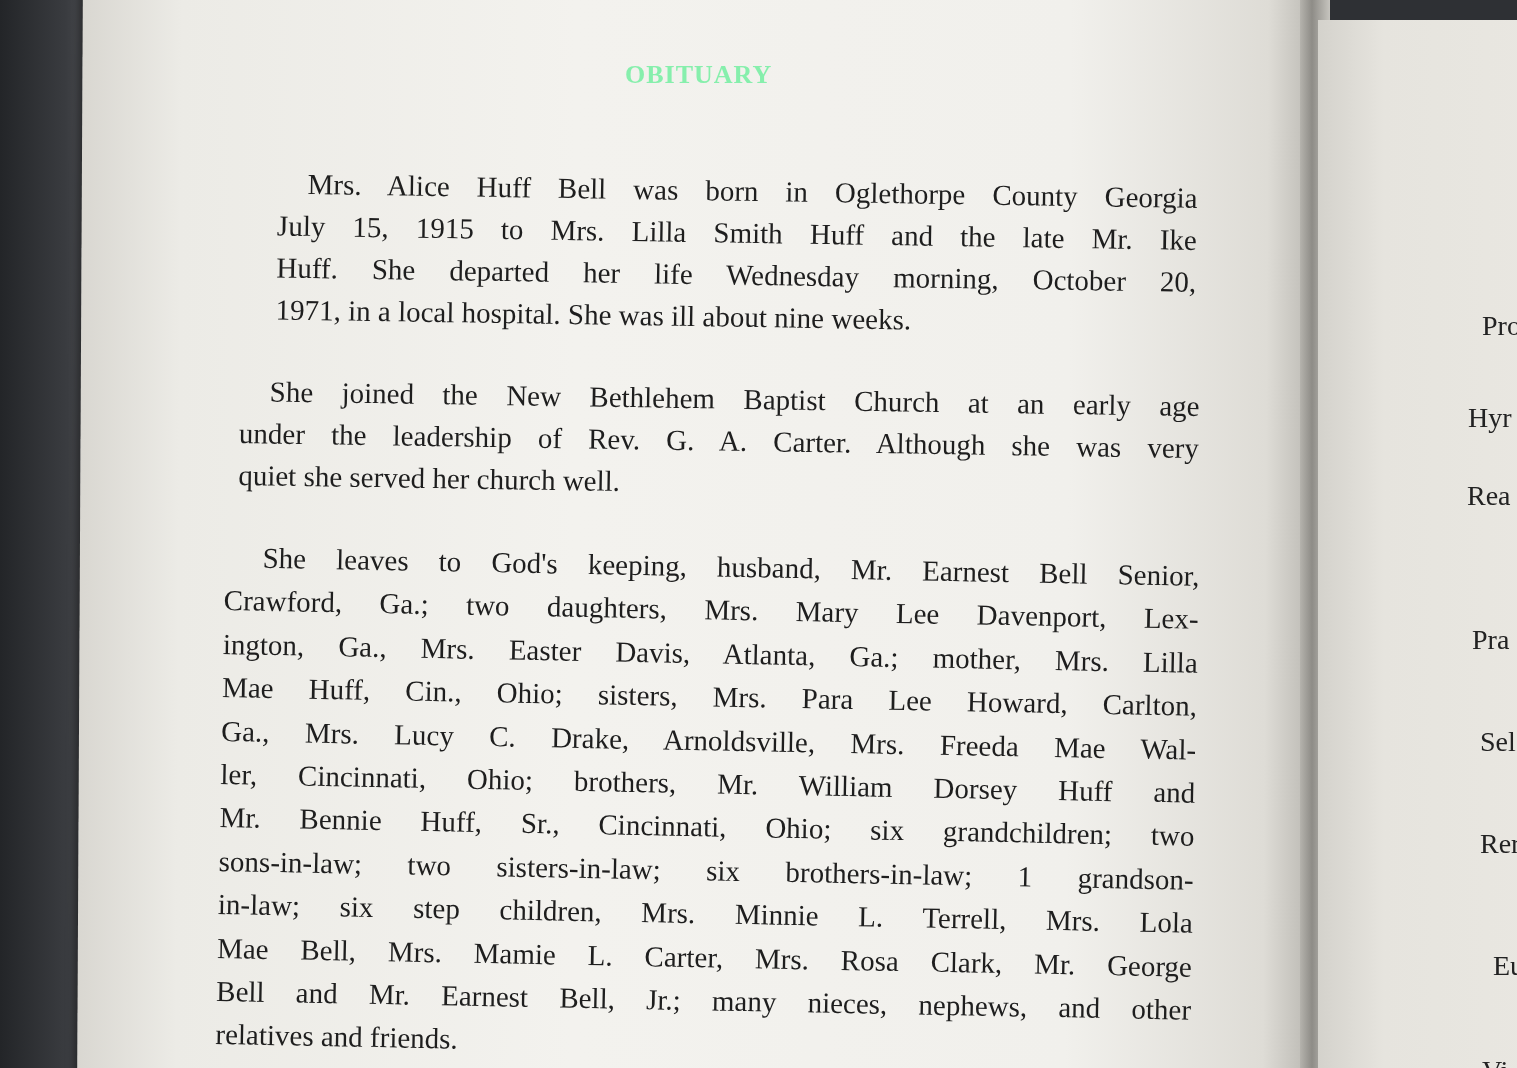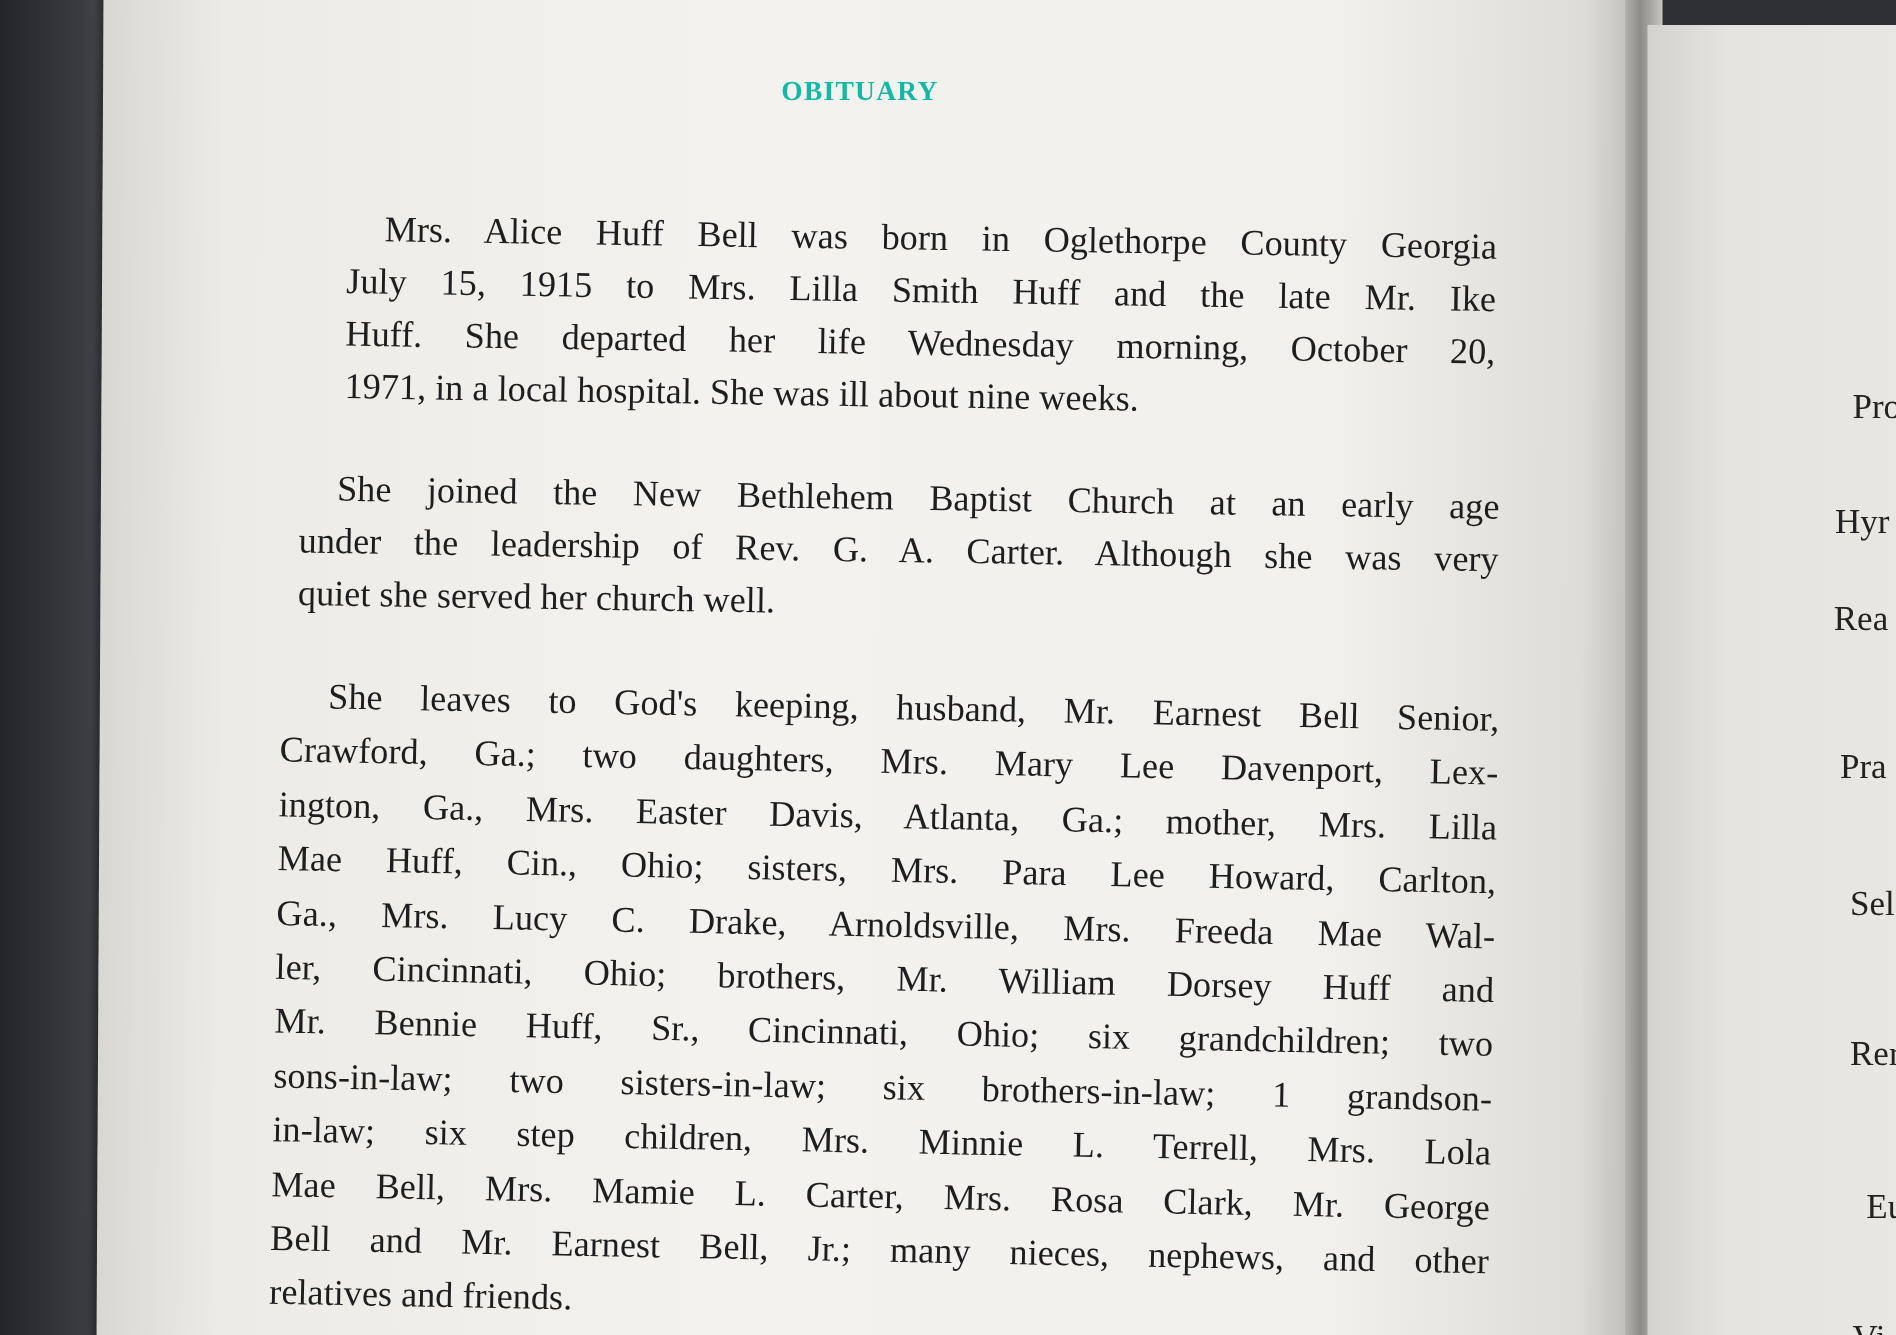--- a/index.html
+++ b/index.html
@@ -22,21 +22,21 @@
     position:absolute; left:1300px; top:0; width:30px; height:1068px;
     background:linear-gradient(90deg,#b5b3ad 0%,#8e8c87 40%,#c7c5bf 100%);
   }
   .page-right {
     position:absolute; left:1318px; top:20px; width:220px; height:1060px;
     background:linear-gradient(90deg,#d4d2cc 0%,#e6e4de 30%,#e9e7e1 100%);
   }
   .title {
     position:absolute; left:625px; top:60px;
     font-family:"Liberation Serif", serif; font-weight:bold;
-    font-size:22px; letter-spacing:1px; color:#14b8a6;
+    font-size:26px; letter-spacing:1px; color:#86efac;
   }
   .para {
     position:absolute; color:#1e1e1e;
     font-family:"Liberation Serif", serif; font-size:29px;
     line-height:42px; text-align:justify;
   }
   .p1 { left:248px; top:162px; width:950px; transform:rotate(0.9deg); transform-origin:left top; }
   .p2 { left:240px; top:370px; width:960px; transform:rotate(0.9deg); transform-origin:left top; }
   .p3 { left:225px; top:536px; width:975px; line-height:43.4px; transform:rotate(1.1deg); transform-origin:left top; }
   .indent { text-indent:30px; }
@@ -83,18 +83,18 @@
   <span class="line">in-law; six step children, Mrs. Minnie L. Terrell, Mrs. Lola</span>
   <span class="line">Mae Bell, Mrs. Mamie L. Carter, Mrs. Rosa Clark, Mr. George</span>
   <span class="line">Bell and Mr. Earnest Bell, Jr.; many nieces, nephews, and other</span>
   <span class="line last">relatives and friends.</span>
 </div>
 
 <div class="program">
   <span class="item" style="top:0px;left:16px">Proc</span>
   <span class="item" style="top:92px;left:2px">Hyr</span>
   <span class="item" style="top:170px;left:1px">Rea</span>
-  <span class="item" style="top:288px;left:6px">Pra</span>
-  <span class="item" style="top:398px;left:14px">Sel</span>
+  <span class="item" style="top:314px;left:6px">Pra</span>
+  <span class="item" style="top:416px;left:14px">Sel</span>
   <span class="item" style="top:518px;left:14px">Rer</span>
   <span class="item" style="top:640px;left:27px">Eu</span>
   <span class="item" style="top:745px;left:16px">Vi</span>
 </div>
 
 </body></html>

